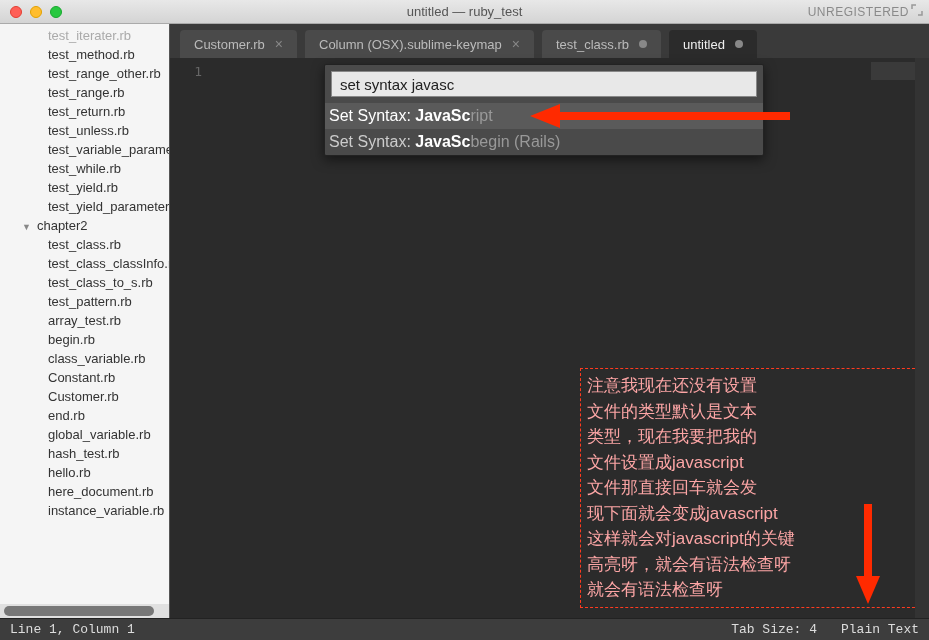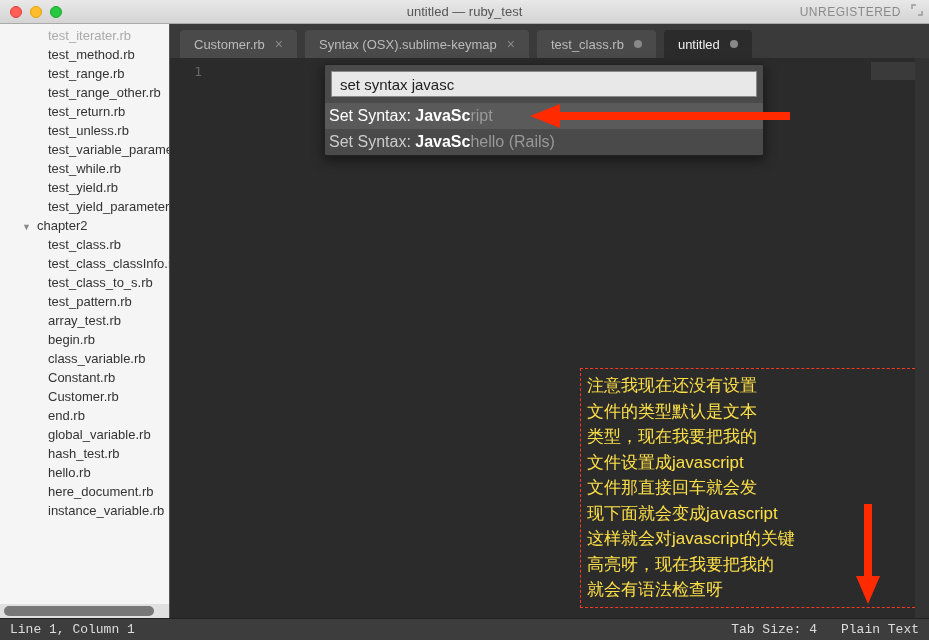--- a/index.html
+++ b/index.html
@@ -37,21 +37,21 @@
   .titlebar-title {
     position: absolute;
     left: 0; right: 0;
     text-align: center;
     color: #555;
     font-size: 13px;
     pointer-events: none;
   }
   .unreg {
     position: absolute;
-    right: 28px;
+    right: 20px;
     color: #8a8a8a;
     font-size: 12px;
     letter-spacing: 0.5px;
   }
   .expand-icon {
     position: absolute;
     right: 6px;
     color: #999;
     font-size: 12px;
   }
@@ -228,21 +228,21 @@
     pointer-events: none;
   }
 
   
   .annotation {
     position: absolute;
     top: 310px;
     left: 370px;
     width: 340px;
     border: 1px dashed #ff3b1f;
-    color: #fde047;
+    color: #fca5a5;
     font-size: 17px;
     line-height: 1.5;
     padding: 4px 6px;
     font-family: "Helvetica Neue", Arial, sans-serif;
   }
 
   
   .arrow-v {
     position: absolute;
     right: 46px;
@@ -305,22 +305,22 @@
       </svg>
   </div>
 </div>
 
 <div class="main">
 
   <div class="sidebar">
     <div class="file-tree">
       <div class="file-item" style="color:#aaa;">test_iterater.rb</div>
       <div class="file-item">test_method.rb</div>
+      <div class="file-item">test_range_other.rb</div>
       <div class="file-item">test_range.rb</div>
-      <div class="file-item">test_range_other.rb</div>
       <div class="file-item">test_return.rb</div>
       <div class="file-item">test_unless.rb</div>
       <div class="file-item">test_variable_parameter.rb</div>
       <div class="file-item">test_while.rb</div>
       <div class="file-item">test_yield.rb</div>
       <div class="file-item">test_yield_parameter.rb</div>
       <div class="folder-item">chapter2</div>
       <div class="file-item">test_class.rb</div>
       <div class="file-item">test_class_classInfo.rb</div>
       <div class="file-item">test_class_to_s.rb</div>
@@ -342,21 +342,21 @@
     </div>
   </div>
 
   <div class="editor">
     <div class="tabs">
       <div class="tab">
         <span>Customer.rb</span>
         <span class="close">×</span>
       </div>
       <div class="tab">
-        <span>Syntax (OSX).sublime-keymap</span>
+        <span>Column (OSX).sublime-keymap</span>
         <span class="close">×</span>
       </div>
       <div class="tab">
         <span>test_class.rb</span>
         <span class="dot"></span>
       </div>
       <div class="tab active">
         <span>untitled</span>
         <span class="dot"></span>
       </div>
@@ -369,38 +369,38 @@
       <div class="code-body">
 
         <div class="palette">
           <input class="palette-input" type="text" value="set syntax javasc" style="">
           <div class="palette-item selected">
             <span>Set Syntax</span>:
             <span class="hl">JavaSc</span><span class="rest">ript</span>
           </div>
           <div class="palette-item">
             <span>Set Syntax</span>:
-            <span class="hl">JavaSc</span><span class="rest">hello (Rails)</span>
+            <span class="hl">JavaSc</span><span class="rest">begin (Rails)</span>
           </div>
         </div>
 
         <svg class="arrow-h" viewBox="0 0 260 24">
           <line x1="260" y1="12" x2="20" y2="12" stroke="#ff2a00" stroke-width="8"></line>
           <polygon points="0,12 30,0 30,24" fill="#ff2a00"></polygon>
         </svg>
 
         <div class="annotation">
           <div>注意我现在还没有设置</div>
           <div>文件的类型默认是文本</div>
           <div>类型，现在我要把我的</div>
           <div>文件设置成javascript</div>
           <div>文件那直接回车就会发</div>
           <div>现下面就会变成javascript</div>
           <div>这样就会对javascript的关键</div>
-          <div>高亮呀，现在我要把我的</div>
+          <div>高亮呀，就会有语法检查呀</div>
           <div>就会有语法检查呀</div>
         </div>
 
       </div>
     </div>
 
     <div class="minimap"></div>
     <div class="editor-scroll"></div>
   </div>
 </div>

